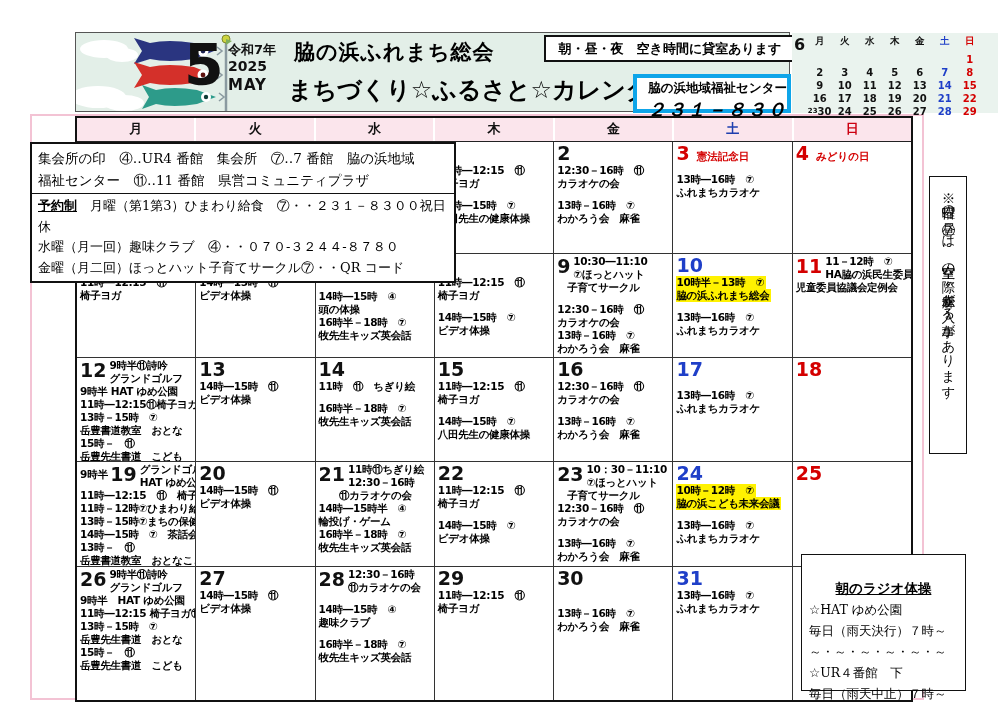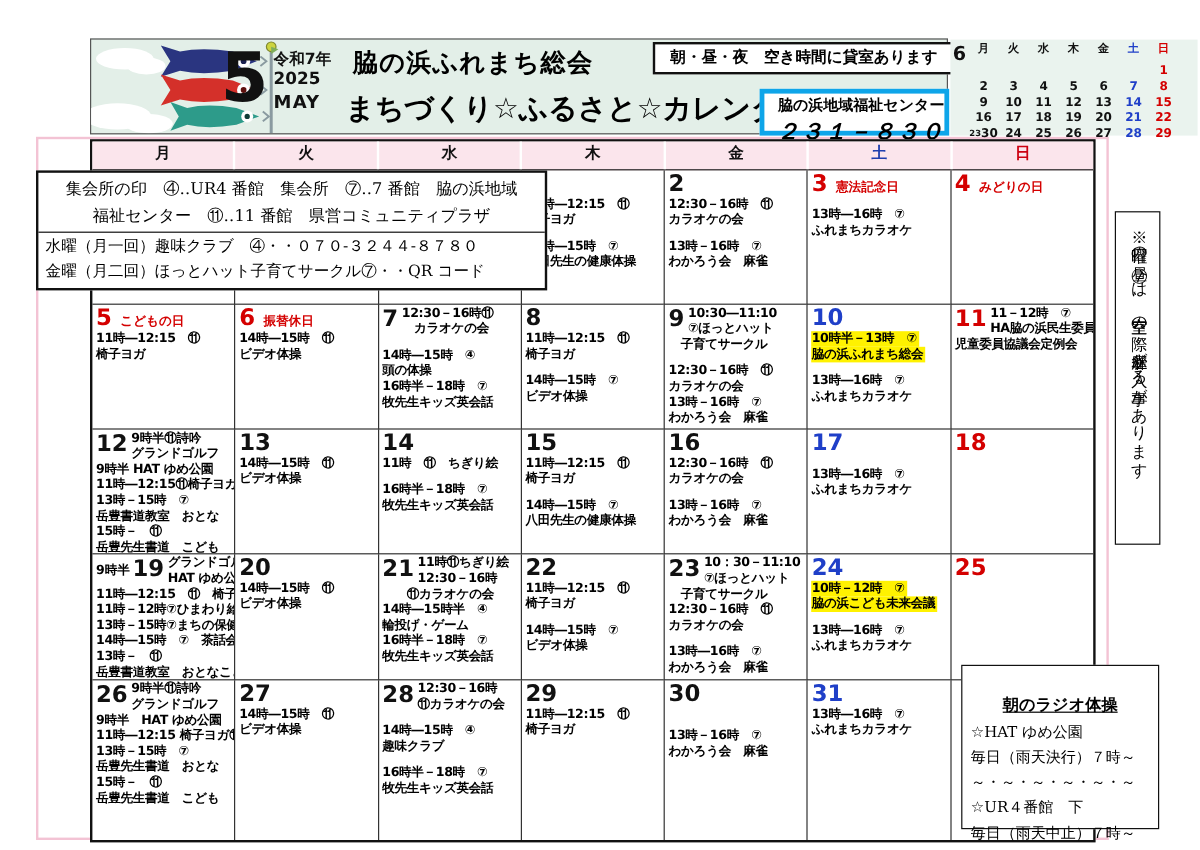--- a/index.html
+++ b/index.html
@@ -62,21 +62,21 @@
   .line{font-size:10.5px;font-weight:700;line-height:13px;color:#000;
         white-space:nowrap;letter-spacing:-0.3px;}
   .line.gap{height:9px;}
   .line.hl{background:#fff200;width:fit-content;padding-right:2px;}
 
   
   .legend{position:absolute;left:30px;top:142px;width:426px;background:#fff;
           border:2px solid #111;box-sizing:border-box;
           font-family:"DejaVu Serif",serif;color:#000;}
   .leg-top{padding:3px 6px 2px;border-bottom:1.5px solid #111;}
-  .leg-top div{font-size:13.5px;line-height:22px;text-align:center;}
+  .leg-top div{font-size:13.5px;line-height:22px;}
   .leg-bot{padding:2px 6px 3px;}
   .leg-bot div{font-size:13px;line-height:20.5px;}
   .u{text-decoration:underline;font-weight:700;}
 
   
   .sidenote{position:absolute;left:929px;top:176px;width:38px;height:278px;background:#fff;
             border:1.5px solid #111;box-sizing:border-box;
             writing-mode:vertical-rl;font-family:"DejaVu Serif",serif;
             font-size:13.5px;line-height:34px;padding-top:6px;color:#000;}
 
@@ -446,20 +446,21 @@
         </div>
       </div>
   </div>
 
   <div class="legend">
     <div class="leg-top">
       <div>集会所の印　④‥UR4 番館　集会所　⑦‥7 番館　脇の浜地域</div>
       <div>福祉センター　⑪‥11 番館　県営コミュニティプラザ</div>
     </div>
     <div class="leg-bot">
+      <div><span class="u">予約制</span><span>　月曜（第1第3）ひまわり給食　⑦・・２３１－８３００祝日休</span></div>
       <div>水曜（月一回）趣味クラブ　④・・０７０‐３２４４‐８７８０</div>
       <div>金曜（月二回）ほっとハット子育てサークル⑦・・QR コード</div>
     </div>
   </div>
 
   <div class="sidenote">※日曜の昼⑦は、空室の際、麻雀が入る事があります</div>
 
   <div class="radio">
     <div class="rtitle">朝のラジオ体操</div>
     <div class="rline">☆HAT ゆめ公園</div>

